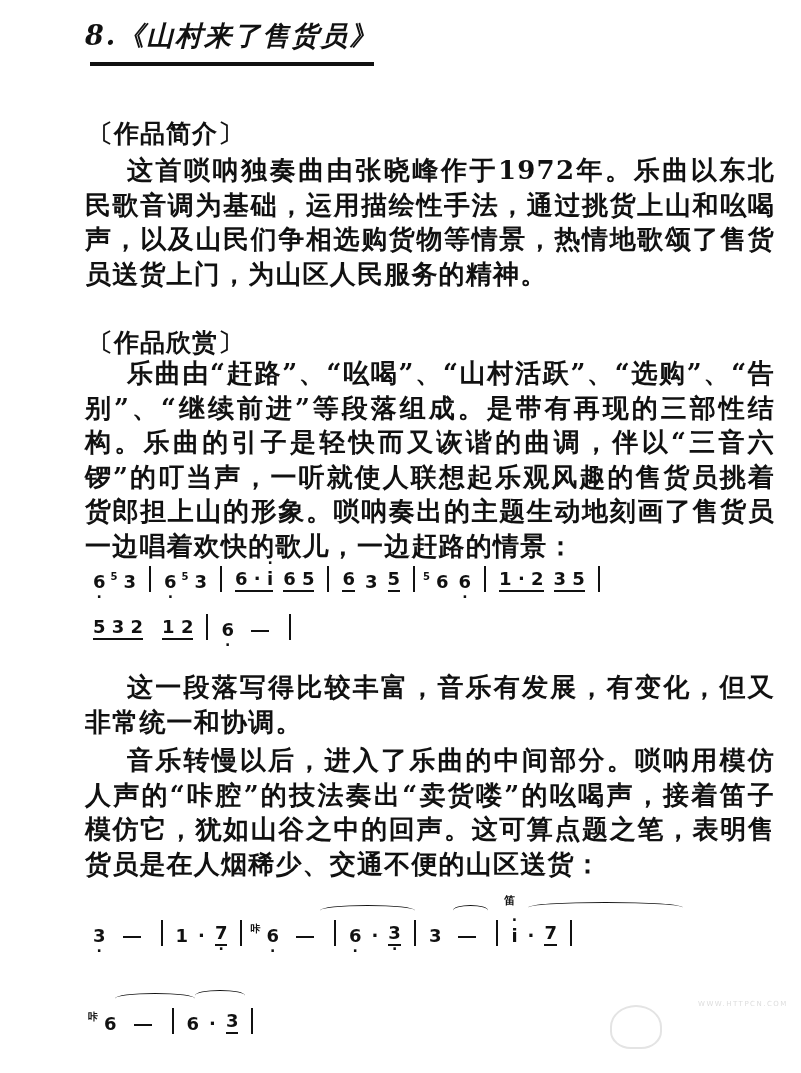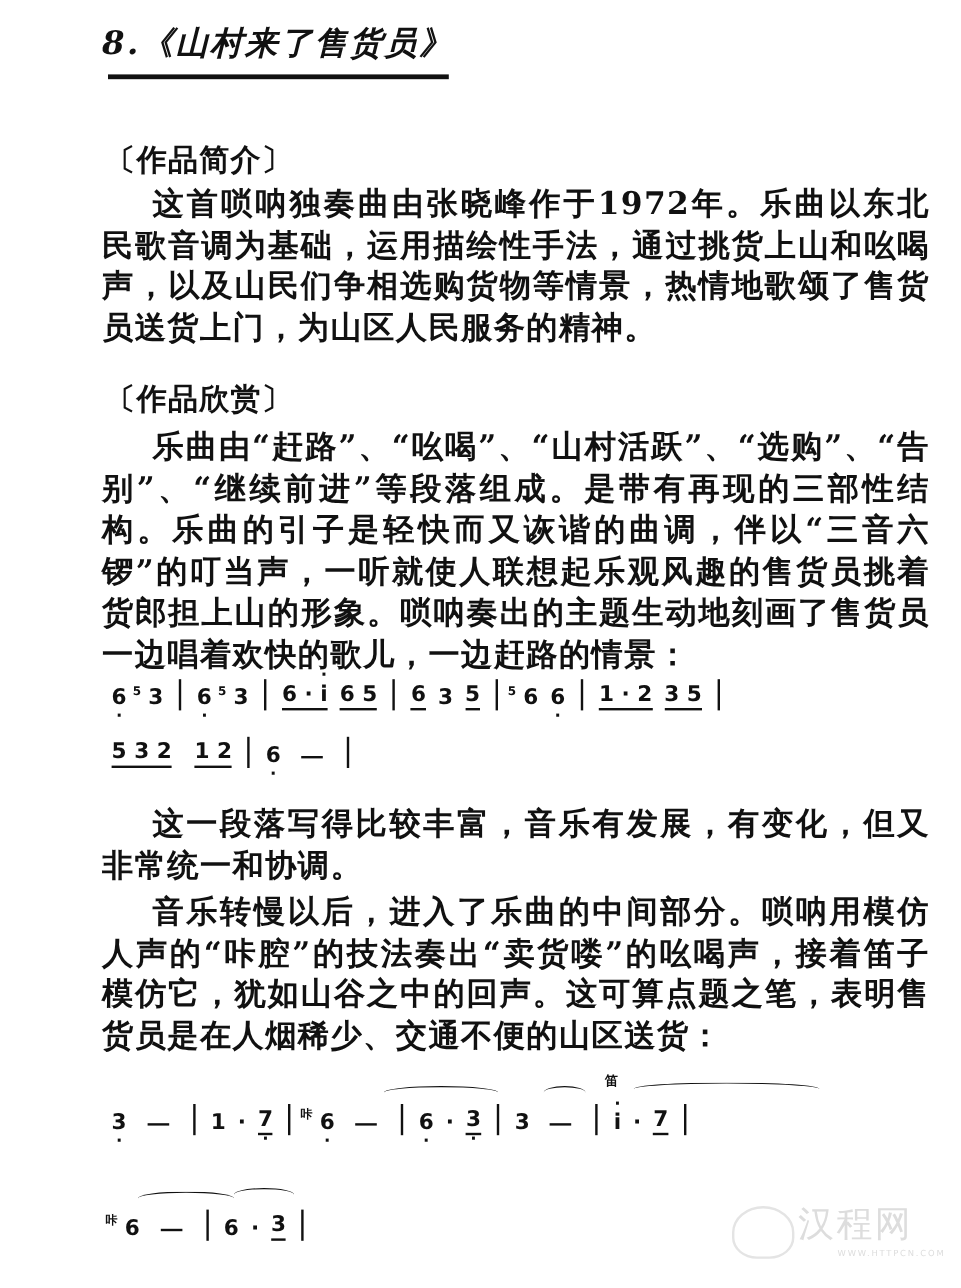--- a/index.html
+++ b/index.html
@@ -26,21 +26,21 @@
 </style>
 </head>
 <body>
 
 <div class="title">8.《山村来了售货员》</div>
 <div class="title-rule"></div>
 
 <div class="heading" style="top:117px">〔作品简介〕</div>
 <div class="para" style="top:153px">这首唢呐独奏曲由张晓峰作于1972年。乐曲以东北民歌音调为基础，运用描绘性手法，通过挑货上山和吆喝声，以及山民们争相选购货物等情景，热情地歌颂了售货员送货上门，为山区人民服务的精神。</div>
 
-<div class="heading" style="top:316px">〔作品欣赏〕</div>
+<div class="heading" style="top:326px">〔作品欣赏〕</div>
 <div class="para" style="top:356px">乐曲由“赶路”、“吆喝”、“山村活跃”、“选购”、“告别”、“继续前进”等段落组成。是带有再现的三部性结构。乐曲的引子是轻快而又诙谐的曲调，伴以“三音六锣”的叮当声，一听就使人联想起乐观风趣的售货员挑着货郎担上山的形象。唢呐奏出的主题生动地刻画了售货员一边唱着欢快的歌儿，一边赶路的情景：</div>
 
 <div class="score-line" style="top:566px">
   <span class="n dotb">6</span>
     <span class="grace">5</span>
     <span class="n">3</span>
   <span class="bar"></span>
   <span class="n dotb">6</span>
     <span class="grace">5</span>
     <span class="n">3</span>
@@ -110,15 +110,14 @@
     <span class="dash"></span>
   <span class="bar"></span>
   <span class="n">6</span>
     <span class="n">·</span>
     <span class="n ul">3</span>
   <span class="bar"></span>
 </div>
 
 <div class="watermark">
   <span class="logo"></span>
-  <span class="big">汉程网</span>
   <span class="small">WWW.HTTPCN.COM</span>
 </div>
 
 </body></html>

